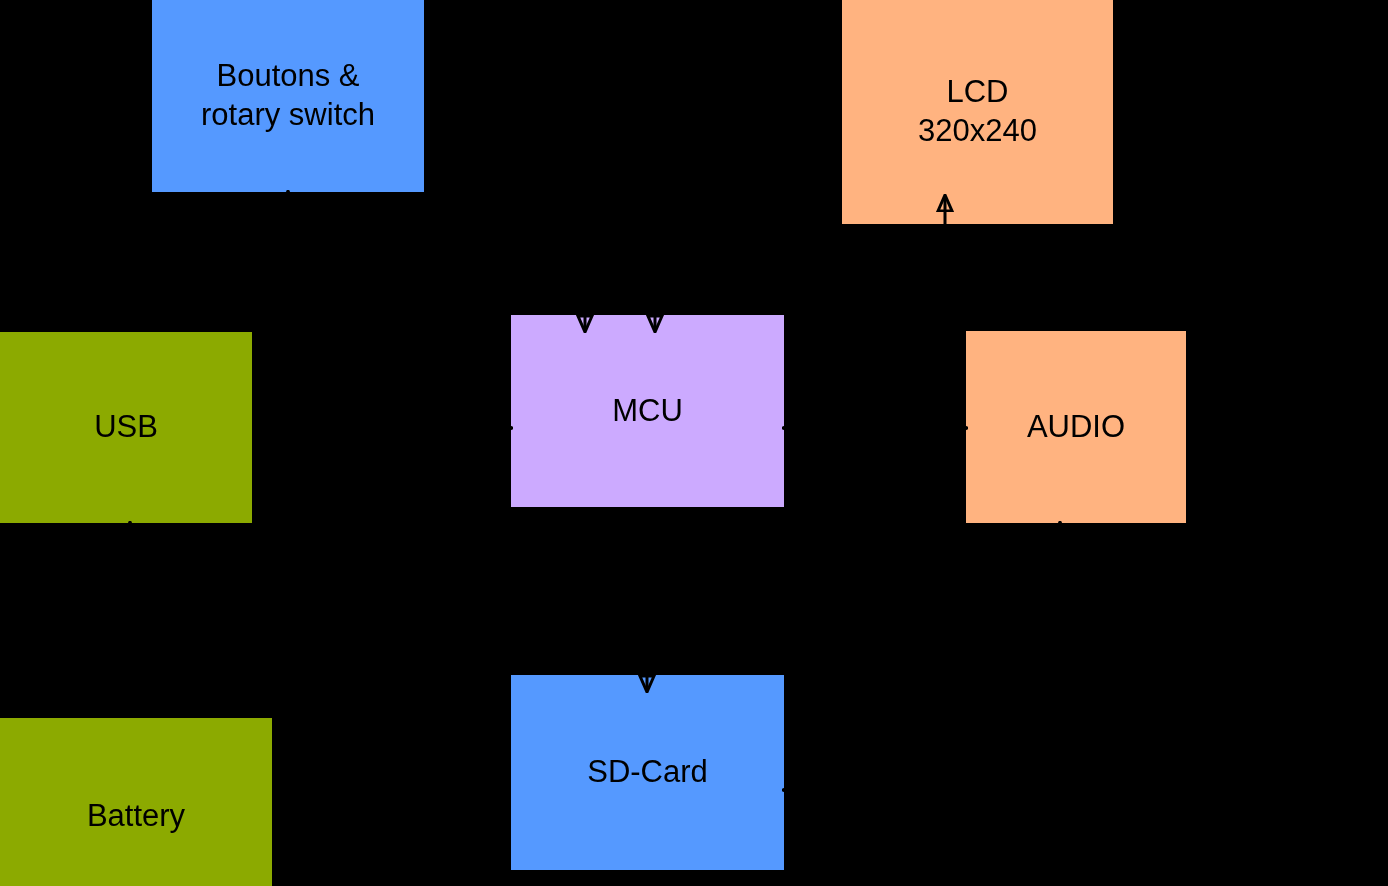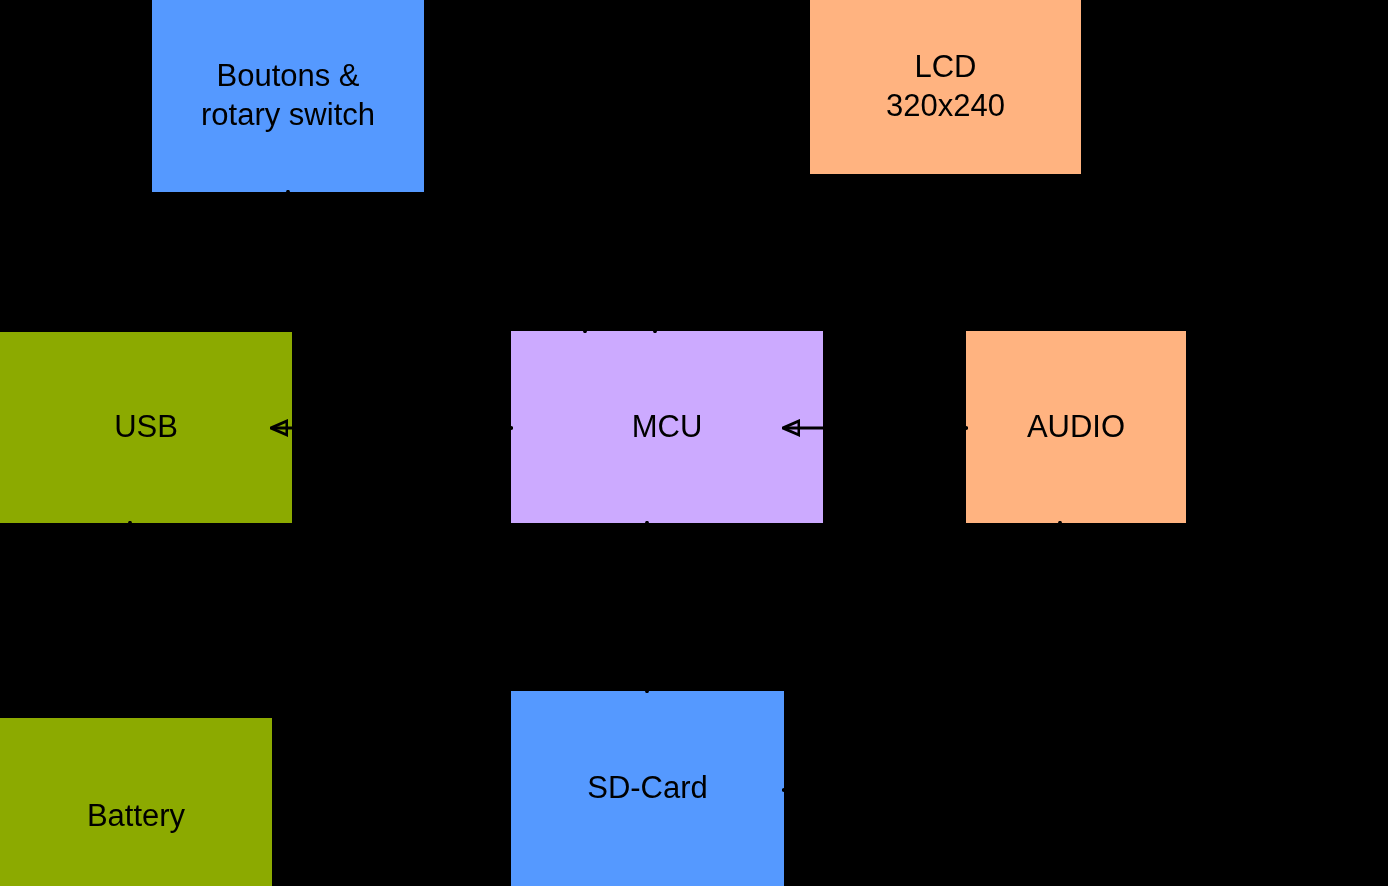--- a/index.html
+++ b/index.html
@@ -23,26 +23,26 @@
     text-align: center;
     color: #000000;
     font-size: 31px;
     line-height: 1.25;
   }
   .node .label {
     white-space: pre-line;
   }
   
   .node-boutons { left: 152px; top: 0px;   width: 272px; height: 192px; }
-  .node-lcd     { left: 810px; top: 0px;   width: 271px; height: 174px; }
-  .node-usb     { left: 0px;   top: 332px; width: 292px; height: 191px; }
-  .node-mcu     { left: 511px; top: 331px; width: 312px; height: 192px; }
+  .node-lcd     { left: 842px; top: 0px;   width: 271px; height: 224px; }
+  .node-usb     { left: 0px;   top: 332px; width: 252px; height: 191px; }
+  .node-mcu     { left: 511px; top: 315px; width: 273px; height: 192px; }
   .node-audio   { left: 966px; top: 331px; width: 220px; height: 192px; }
   .node-battery { left: 0px;   top: 690px; width: 272px; height: 196px; }
-  .node-sdcard  { left: 511px; top: 691px; width: 273px; height: 195px; }
+  .node-sdcard  { left: 511px; top: 675px; width: 273px; height: 195px; }
   .edges {
     position: absolute;
     left: 0; top: 0;
     width: 1388px;
     height: 886px;
     pointer-events: none;
   }
   .edges path {
     stroke: #000000;
     stroke-width: 3;

